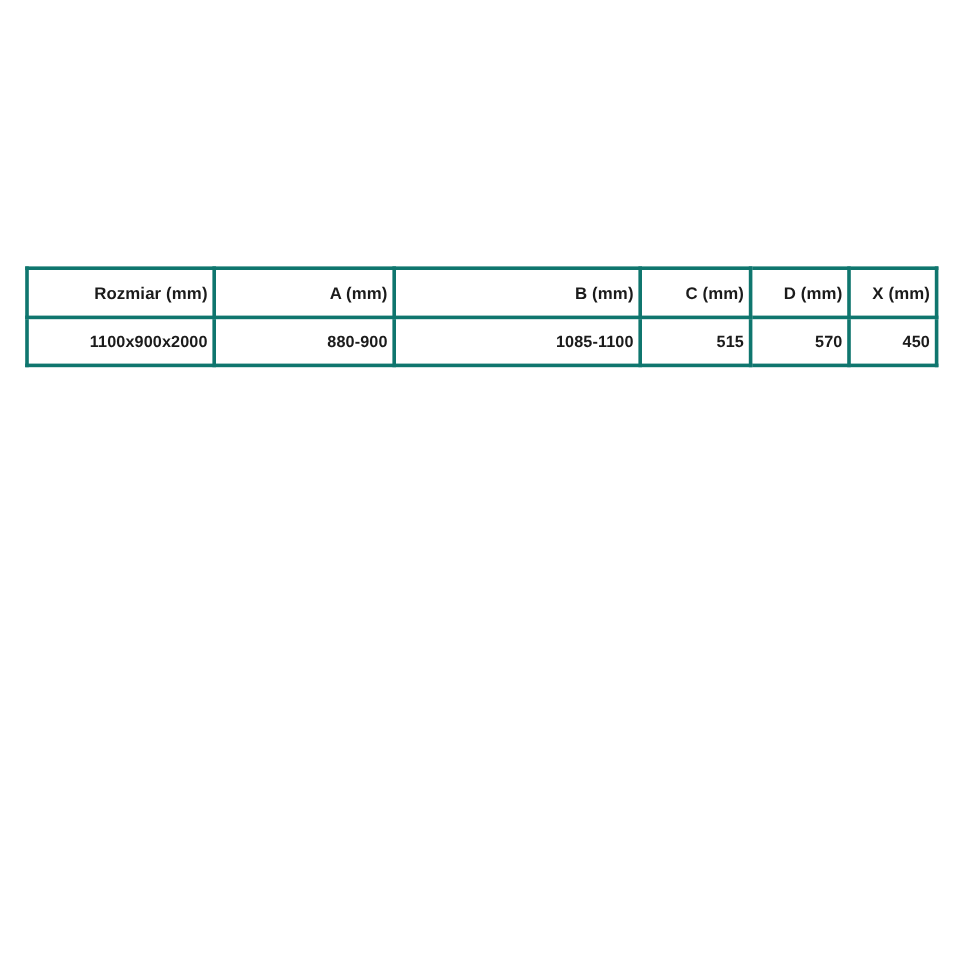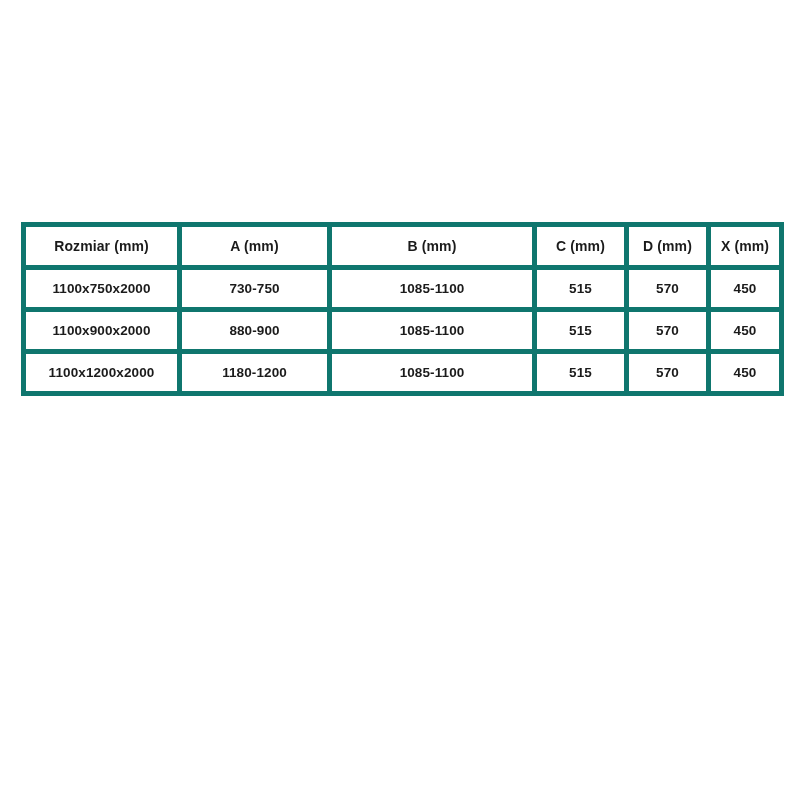--- a/index.html
+++ b/index.html
@@ -28,24 +28,24 @@
     top: 222px;
     width: 758px;
   }
   table.spec-table {
     border-collapse: collapse;
     width: 758px;
     table-layout: fixed;
   }
   table.spec-table td,
   table.spec-table th {
-    border: 5px solid #0f766e;
+    border: 3px solid #0f766e;
     height: 37px;
     padding: 0 4px;
-    text-align: center;
+    text-align: right;
     vertical-align: middle;
     font-size: 13.5px;
     font-weight: bold;
     color: #1b1b1b;
     letter-spacing: 0.1px;
     background: #ffffff;
   }
   table.spec-table thead th {
     height: 38px;
     font-size: 14px;
@@ -77,38 +77,22 @@
           <th>Rozmiar (mm)</th>
           <th>A (mm)</th>
           <th>B (mm)</th>
           <th>C (mm)</th>
           <th>D (mm)</th>
           <th>X (mm)</th>
         </tr>
       </thead>
       <tbody>
         <tr>
-          <td>1100x750x2000</td>
-          <td>730-750</td>
-          <td>1085-1100</td>
-          <td>515</td>
-          <td>570</td>
-          <td>450</td>
-        </tr>
-        <tr>
           <td>1100x900x2000</td>
           <td>880-900</td>
-          <td>1085-1100</td>
-          <td>515</td>
-          <td>570</td>
-          <td>450</td>
-        </tr>
-        <tr>
-          <td>1100x1200x2000</td>
-          <td>1180-1200</td>
           <td>1085-1100</td>
           <td>515</td>
           <td>570</td>
           <td>450</td>
         </tr>
       </tbody>
     </table>
   </div>
 </div>
 

